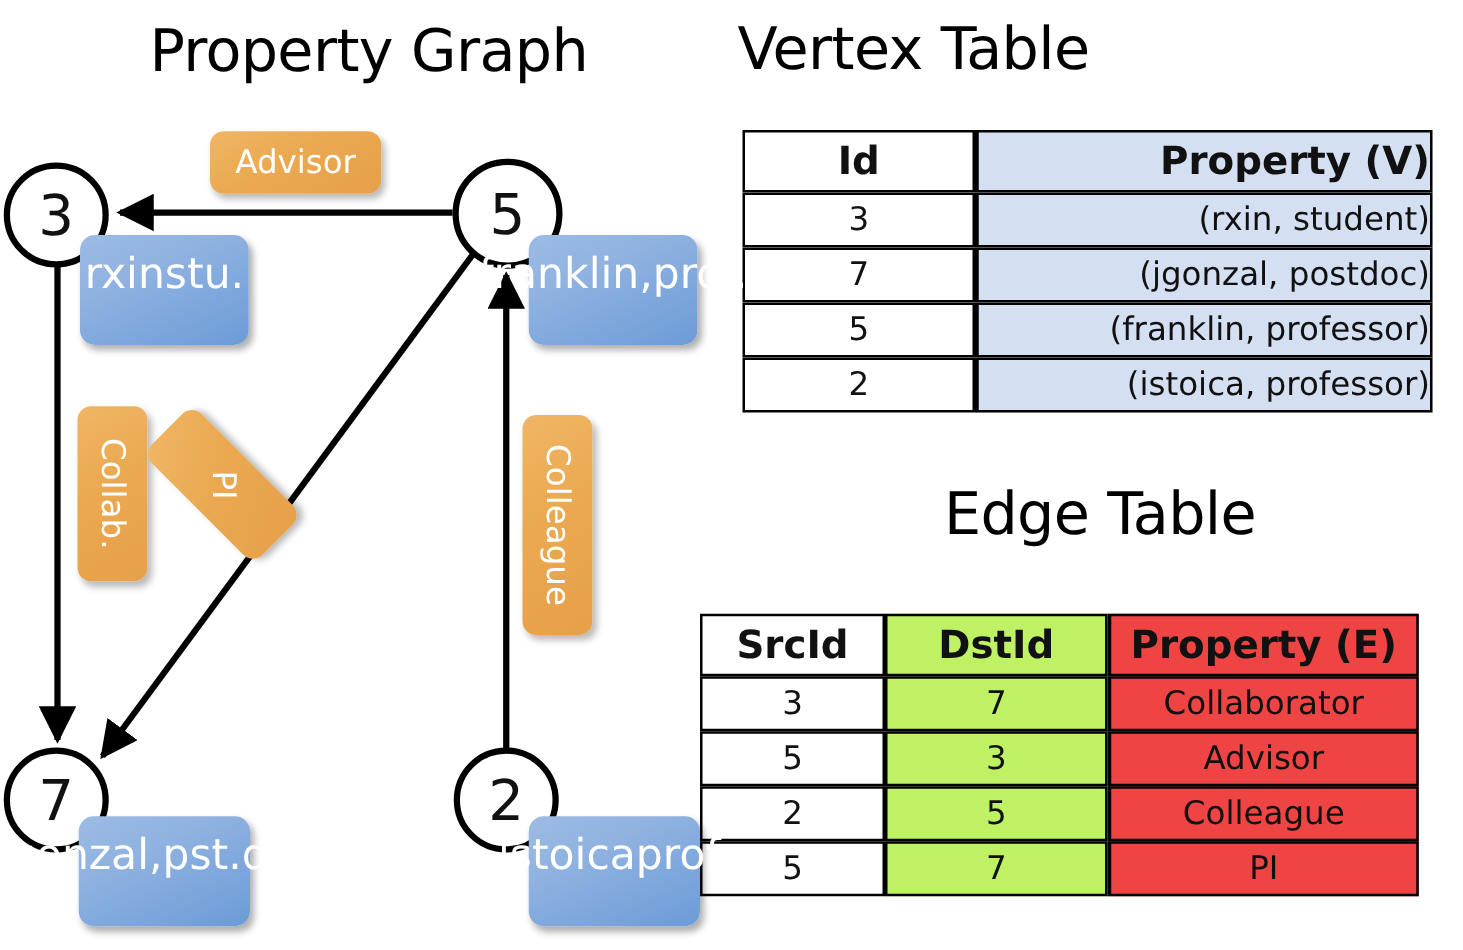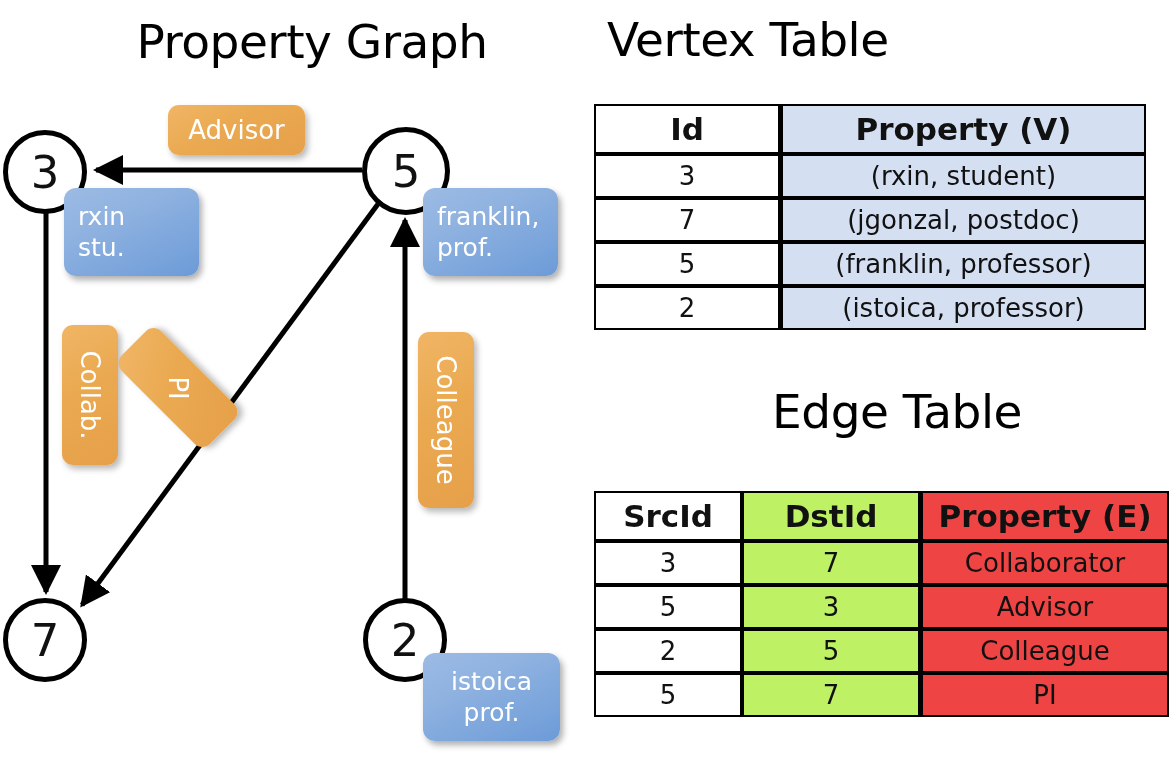--- a/index.html
+++ b/index.html
@@ -13,21 +13,20 @@
   .panel{position:absolute;}
 
   
   .title{
     position:absolute;
     font-weight:400;
     color:#000;
     letter-spacing:-0.5px;
     white-space:nowrap;
     font-family:"DejaVu Sans", sans-serif;
-    margin-left:17px;
   }
   #graph-title{left:0;top:14px;width:590px;text-align:center;font-size:47px;}
   #vertex-title{left:590px;top:12px;width:580px;font-size:47px;}
   #edge-title{left:590px;top:384px;width:580px;text-align:center;font-size:47px;}
 
   
   #graph-area{left:0;top:0;width:590px;height:760px;}
   #graph-svg{position:absolute;left:0;top:0;}
 
   .node-circle{
@@ -39,29 +38,29 @@
     display:flex;align-items:center;justify-content:center;
     font-size:45px;color:#111;
     font-family:"DejaVu Sans", sans-serif;
     z-index:3;
   }
 
   .vbox{
     position:absolute;
     border-radius:12px;
     color:#fff;
-    font-size:25px;
+    font-size:34px;
     line-height:1.25;
     padding:10px 14px;
     box-sizing:border-box;
     background:linear-gradient(155deg,#9cbbe4 0%,#8fb2e0 35%,#6c9bd8 100%);
     box-shadow:3px 4px 6px rgba(0,0,0,0.32);
     z-index:4;
     font-family:"DejaVu Sans", sans-serif;
-    display:flex;flex-direction:column;justify-content:center;
+    display:flex;justify-content:center;
   }
   .vbox span{display:block;}
 
   .ebox{
     position:absolute;
     border-radius:11px;
     color:#fff;
     font-size:26px;
     background:linear-gradient(150deg,#f0b565 0%,#eaa950 45%,#e6a04a 100%);
     box-shadow:3px 4px 6px rgba(0,0,0,0.28);
@@ -88,23 +87,23 @@
     font-size:26px;
     color:#111;
     padding:0;
     height:44px;
     box-sizing:border-box;
   }
   table.gtable th{font-weight:700;font-size:31px;height:50px;}
 
   #vertex-table{left:594px;top:104px;}
   #vertex-table .c-id{width:186px;background:#fff;}
-  #vertex-table .c-prop{width:366px;background:#d4dff2;border-left-width:3px;}
-
-  #edge-table{left:594px;top:491px;}
+  #vertex-table .c-prop{width:366px;background:#d4dff2;border-left-width:3px;text-align:right;}
+
+  #edge-table{left:560px;top:491px;}
   #edge-table .c-src{width:148px;background:#fff;}
   #edge-table .c-dst{width:178px;background:#bef264;}
   #edge-table .c-eprop{width:249px;background:#ef4444;border-left-width:3px;}
 </style>
 </head>
 <body>
 
 <div class="title" id="graph-title">Property Graph</div>
 <div class="title" id="vertex-title">Vertex Table</div>
 <div class="title" id="edge-title">Edge Table</div>
@@ -135,20 +134,24 @@
   <div class="vbox" style="left:64px;top:188px;width:135px;height:88px;">
     <span>rxin</span>
     <span>stu.</span>
   </div>
 
   <div class="vbox" style="left:423px;top:188px;width:135px;height:88px;justify-content:center;">
     <span>franklin,</span>
     <span>prof.</span>
   </div>
 
+  <div class="vbox" style="left:63px;top:653px;width:137px;height:88px;">
+    <span>jgonzal,</span>
+    <span>pst.doc.</span>
+  </div>
 
   <div class="vbox" style="left:423px;top:653px;width:137px;height:88px;text-align:center;">
     <span>istoica</span>
     <span>prof.</span>
   </div>
 
   <div class="ebox" style="left:168px;top:105px;width:137px;height:50px;">
     <span>Advisor</span>
   </div>
 

